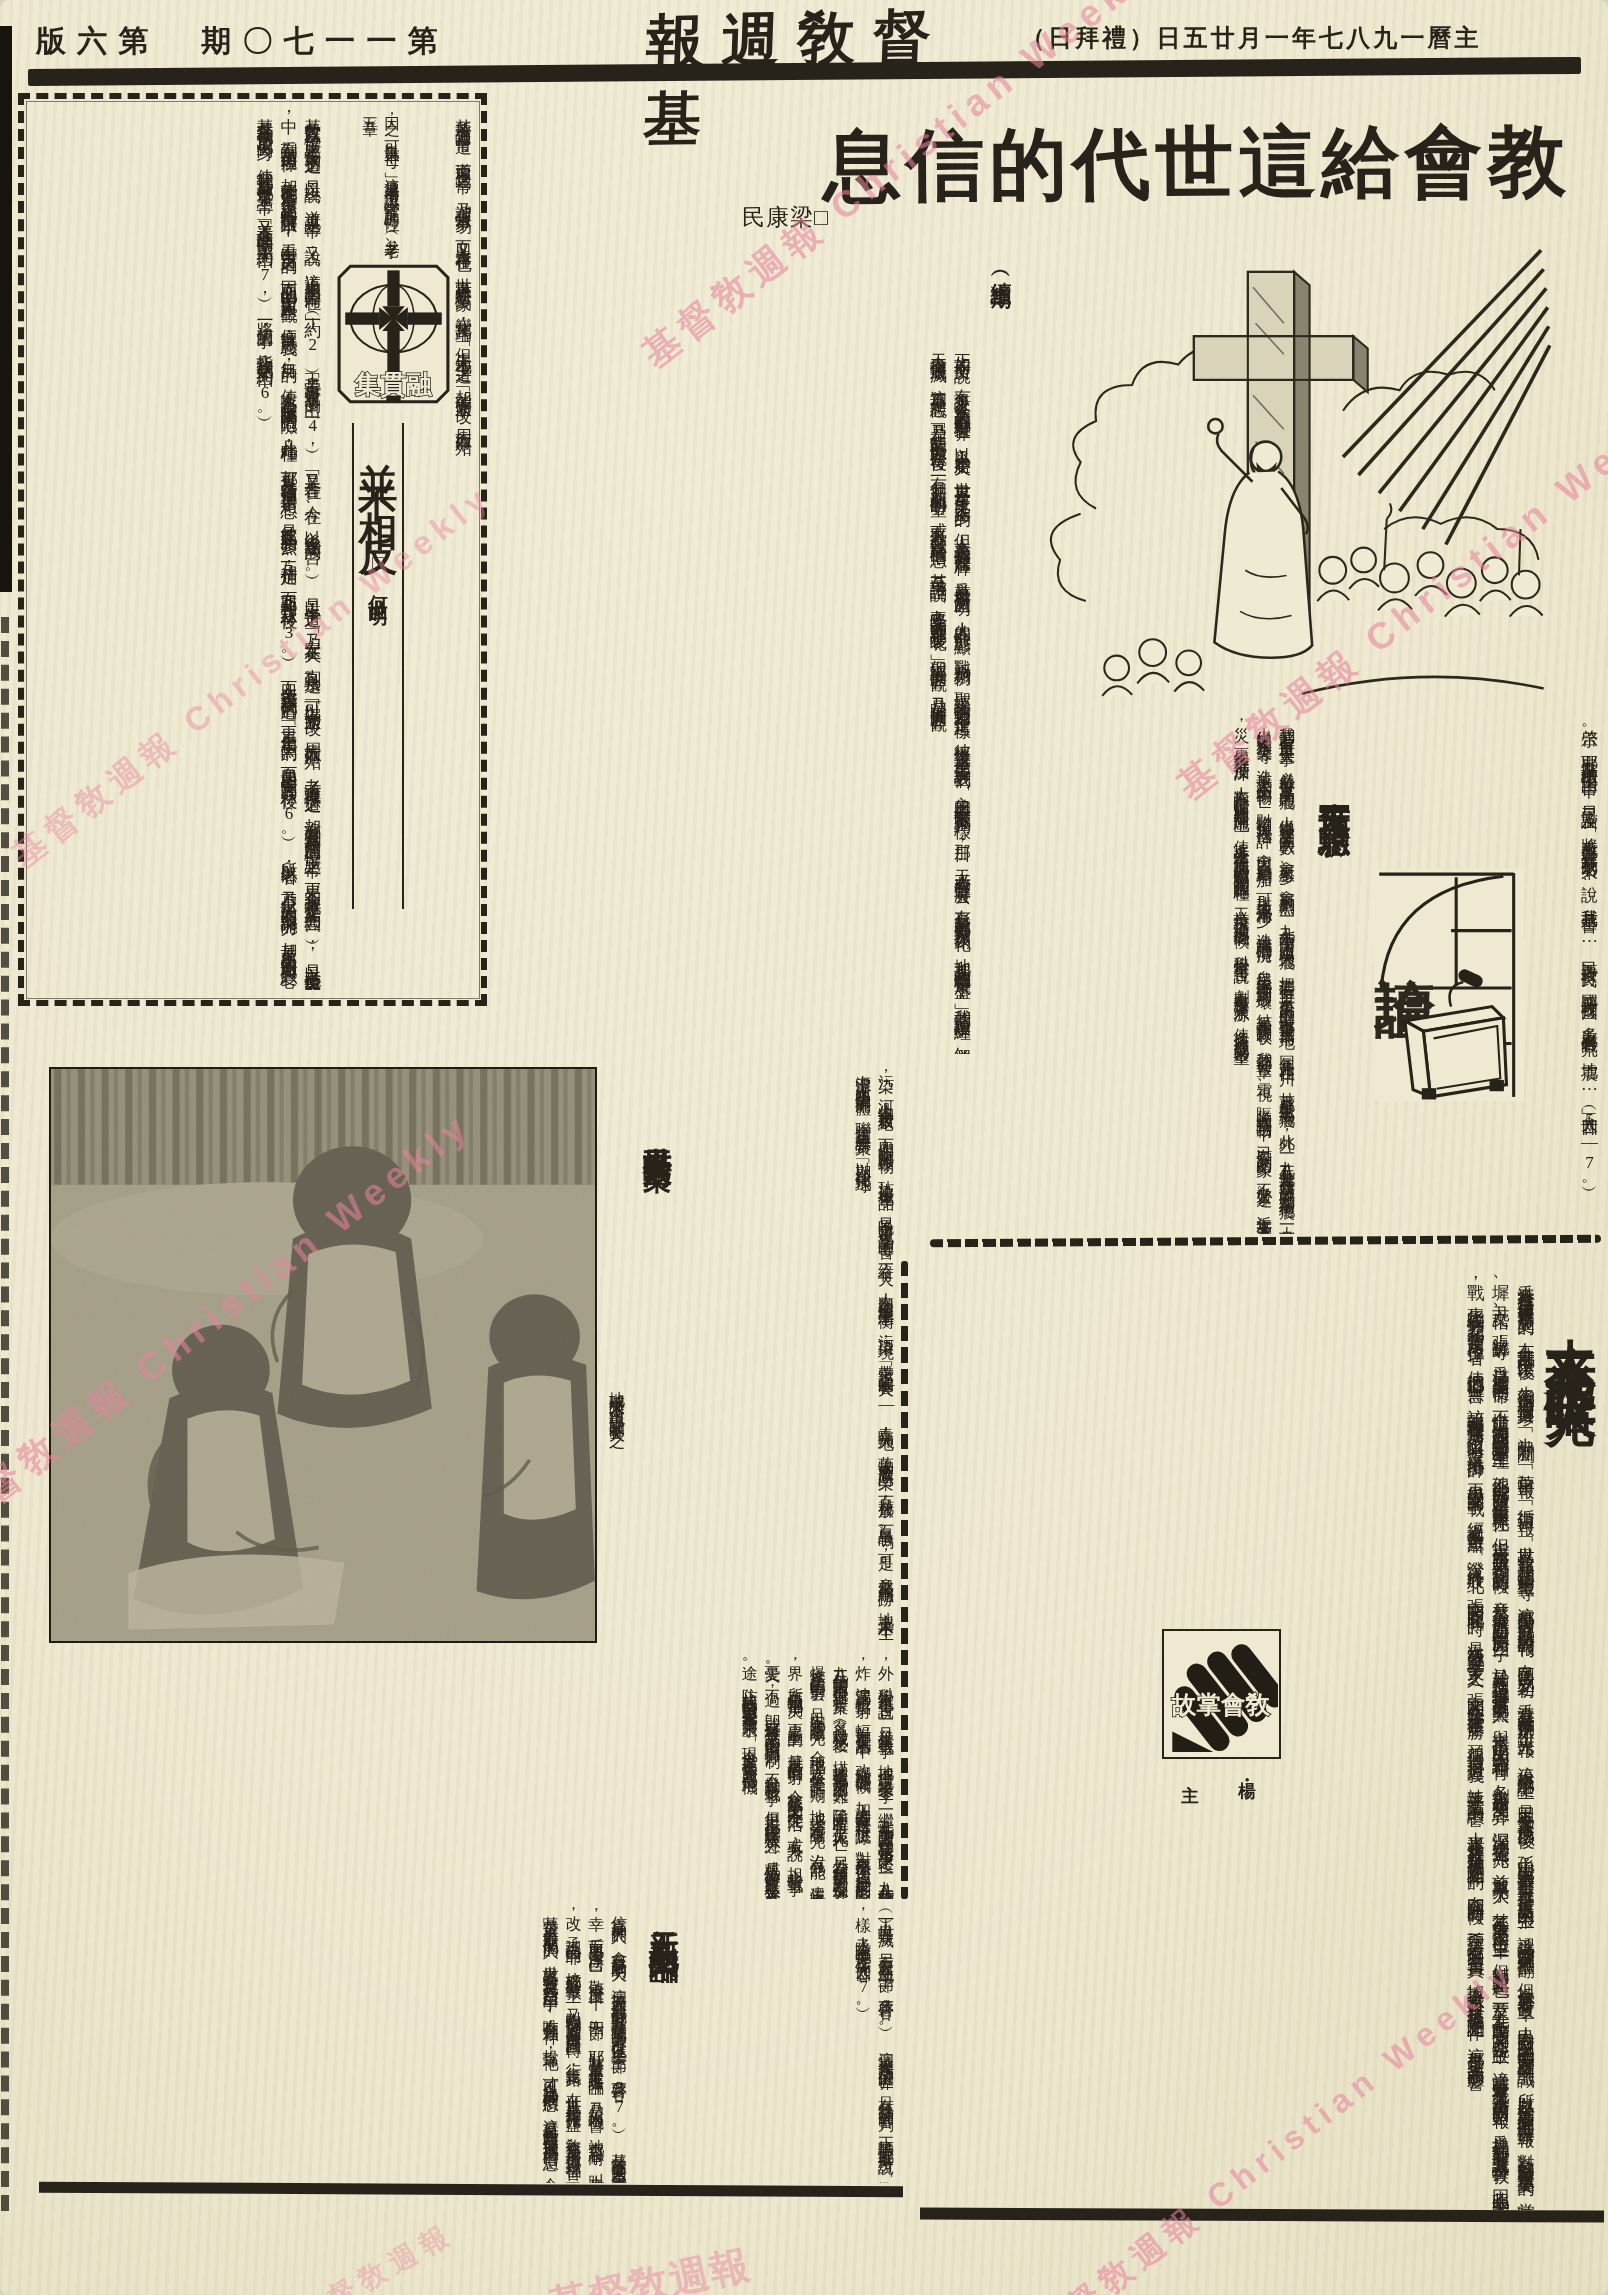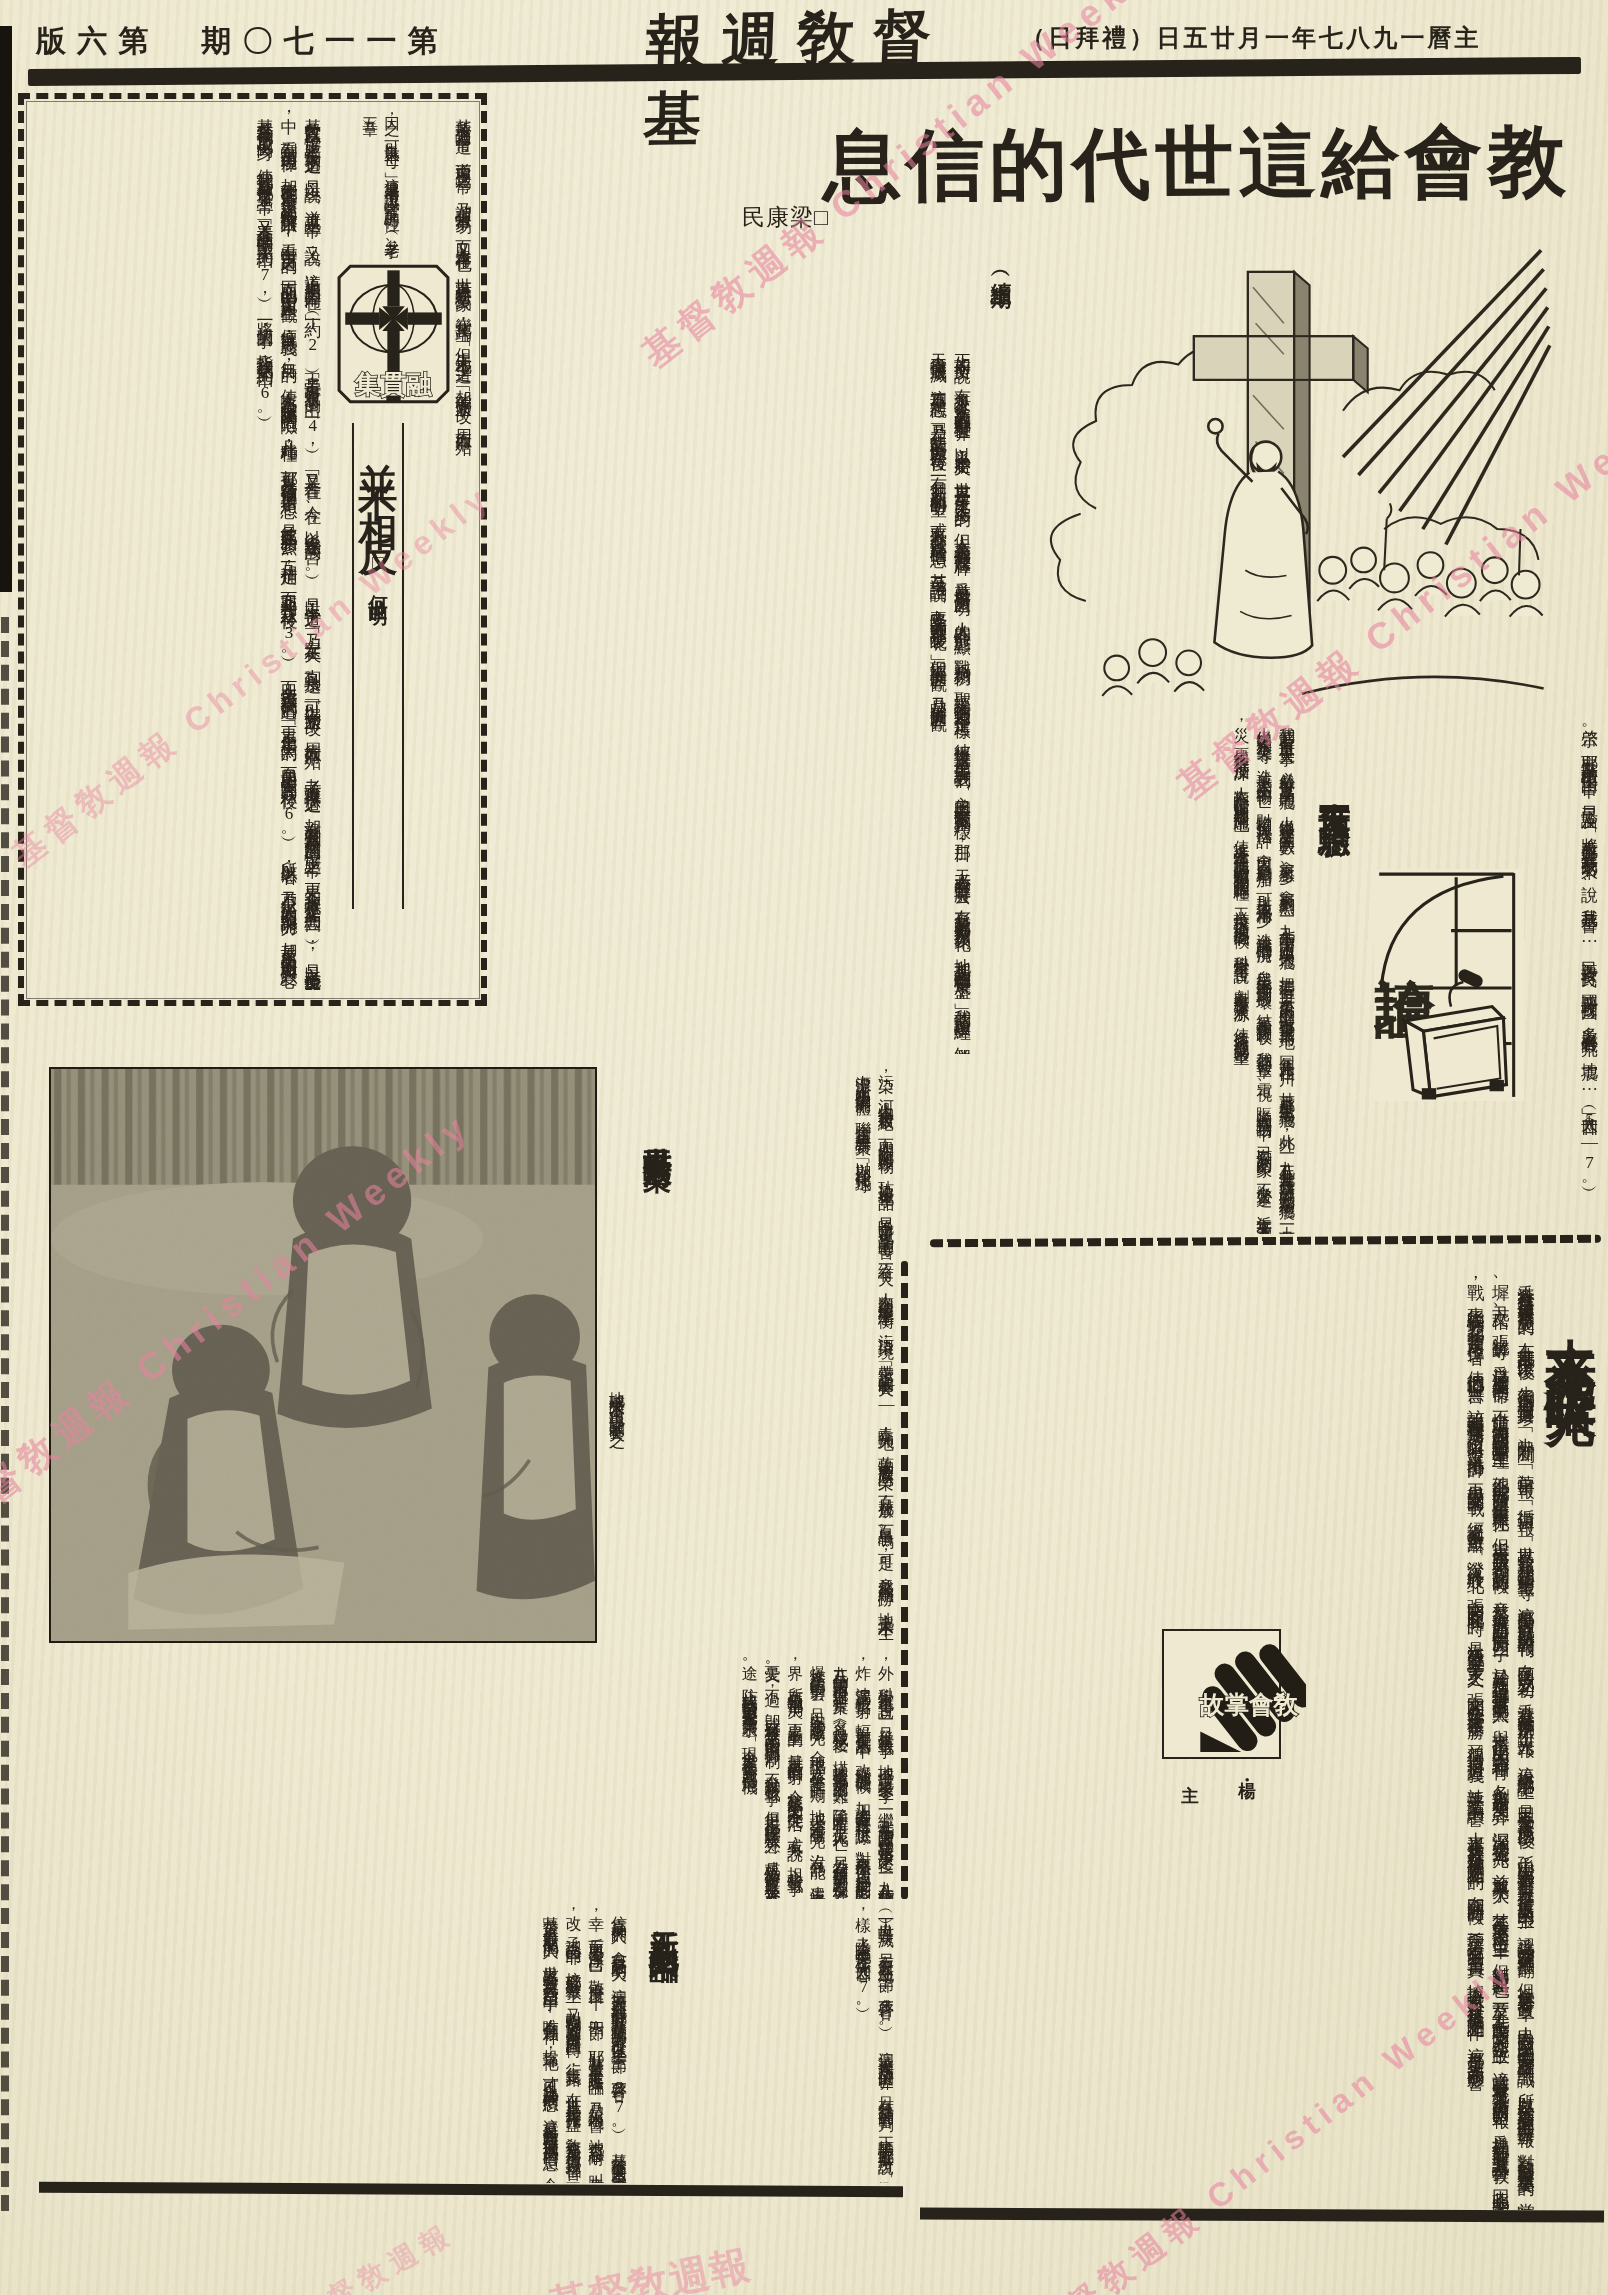--- a/index.html
+++ b/index.html
@@ -8,20 +8,21 @@
   }
   *{margin:0;padding:0;box-sizing:border-box;}
   html,body{background:#d8d3bd;}
   #page{
     position:relative; width:1608px; height:2295px; overflow:hidden;
     background:
       repeating-linear-gradient(93deg, rgba(120,110,70,.05) 0 3.6px, rgba(0,0,0,0) 3.6px 9.8px),
       radial-gradient(ellipse at 40% 20%, #f1ecd6 0%, var(--paper) 55%, #e6e0c4 100%);
     font-family:"Liberation Serif","DejaVu Serif",serif;
     color:var(--ink);
+    border-radius:9px;
   }
   .abs{ position:absolute; }
   .tcol{
     writing-mode:vertical-rl; text-orientation:upright; overflow:hidden;
     font-size:16px; line-height:1.42; letter-spacing:2.6px; color:var(--ink);
     text-align:justify;
   }
   .htitle{ font-weight:bold; white-space:nowrap; }
   .strip{ border-left:2.6px solid var(--ink); border-right:2.6px solid var(--ink);
           display:flex; flex-direction:column; align-items:center; }
@@ -251,21 +252,21 @@
   <div class="tcol abs" style="left:41px;top:1653px;width:856px;height:246px;">外，科學家也警吿說，一旦發生核子戰爭，地球會出現「核子冬季」。繼一九七九年美國三哩島核電站事故之後，一九八六年蘇聯核電站發生爆炸，洩漏了核子輻射。輻射塵在大氣層中，改變地球的氣候。加上許多國家進行核子試爆，對大自然平衡造成一定程度的影响。一九八三年美國電視播出一套片集，名爲《核戰之後》，描述核子戰爭帶來的災難，除了即時有十一億人死亡，另外有相等數目的人受傷之外，核爆炸產生的輻射雲，足以完全遮蔽陽光，全地球陷入「核子冬季」時期，地球上完全沒有陽光、沒有熱能，生還者將陷入灰暗世界，所有植物都消失，更嚴重的，就是高度的輻射，令核戰餘生的人不能久活。或有人說，担心核子戰爭，只是杞人憂天。不過，卽或擁有核子武器的國家極力抑制，不發動核子戰爭，但是也不能排除核子意外，或是恐怖份子奪取核子武器作爲敲搾勒索用途。防止核武器擴散專家尼云泰爾表示：「現今世界在很多方面都已危機</div>
   <div class="tcol abs" style="left:689px;top:1903px;width:208px;height:280px;">（丁）世界毀滅，另有新天新地（十三節。參啓廿一1）。這個被人類污染的世界，只有等待神的審判。正應驗了主耶穌所說：「挪亞日子怎樣，人子降臨也要怎樣」（太廿四37）。</div>
   <div class="abs vtitle" style="left:634px;top:1905px;width:50px;height:242px;font-size:30px;letter-spacing:4.1px;">新天新地的來臨</div>
   <div class="tcol abs" style="left:41px;top:1903px;width:589px;height:280px;">信靠眞神的人，會有美好的明天。這個新天新地只有蒙耶穌基督救贖的人才可以住進去（十三節。參啓廿一27）。基督徒不要因爲有了這應許而暗自慶幸，反而更要潔淨自己，敬虔度日（十一、十四節）。耶穌基督並不是延遲降臨，乃是給人機會。祂寬容忍耐，叫未信的人趕快悔改，承認自己的罪，接受耶穌做救主。又叫軟弱倒退的基督徒早日回轉，行走義路，在世上爲基督作光作鹽。敎會要加倍努力傳揚福音，因爲「假基督」正努力爭取屬他的人。世界將會毀滅在人類自己手中，唯有仰賴神，投靠祂，才可以免去神的憤怒。這就是敎會向這個世代應傳的信息。（全文完）</div>
 
   <div class="abs rule" style="left:39px;top:2184px;width:864px;height:11.3px;transform:rotate(.3deg);"></div>
 
   <div class="abs vtitle" style="left:1542px;top:1296px;width:63px;height:566px;font-size:52px;letter-spacing:7.2px;">大光不光・破暗大光</div>
   <div class="tcol abs" style="left:926px;top:1270px;width:612px;height:940px;font-size:17.5px;line-height:1.44;">香港敎會信徒辦報是很有歷史的，在十九世紀中葉以後，先後創辦過「遐邇貫珍」、「中外新聞」、「華字日報」、「循環日報」、「世界公益報」和「德華朔望報」等，這都是民國成立以前所辦的報刊。在民國成立之初，香港基督徒亦創辦了一份「大光報」。這份報紙的誕生，是因爲辛亥革命成功以後，孫中山先生經過香港召集一班基督徒所提出來的主張，認爲滿淸帝制雖然推翻，但社會必需要有改革，人民對國家民主的體制要有正確的認識，所以基督徒本着聖經的眞理去辦報，對社會的影響是很重要的。當時參加者有區鳳墀、尹文楷、張祝齡等，爲滿足這重要的使命，不惜延聘上海通問報的編輯陳春生主理，他不能成行因而改聘梁集生南來充任。但當大光報出版第一份創刊號的時候，竟然登上袁世凱所題「明德新民」四字，於是才知道這位編輯是袁世凱的黨人，與支持孫中山先生的言論相背，各創辦人始知受了愚弄，深深感到大光無光，前途其光不大了。其後不久亦更換了兩位主筆，但銷路並無起色。及至一九一七年改聘張文開（亦鏡）主政，適當時香港有孔敎人士所辦的國是報，爲提倡孔敎而著文詆譭基督敎。因此張文開在大光闢欄展開筆戰，先後駁倒「菱花」和「餐霞」兩位作者，使他們啞口無言。該報繼而在廣州邀請一位名叫「澄父」來港掛帥，再與張文開爭戰，經過多番激辯，「澄父」終於敗北，張文開因此名噪一時。是次筆戰歷經三十多天之久，張文開的生花妙筆大獲全勝，並得個「鐵肩担道義，辣手著文章」的讚譽。大光報是本於基督精神從事新聞工作的，在開辦的時候，希望請一位有名的主筆負責。據說今日有不少敎會信徒從事新聞工作，這都是受了大光報的影響。</div>
 
-  <div class="abs logoBox" style="left:1162px;top:1629px;width:119px;height:130px;border:2.6px solid var(--ink);padding-left:28px;">
+  <div class="abs logoBox" style="left:1162px;top:1629px;width:119px;height:130px;border:2.6px solid var(--ink);">
     <svg width="114" height="124" viewBox="0 0 222 242">
       <g transform="rotate(-38 111 100)" fill="#221e16">
         <rect x="18" y="58" width="40" height="150" rx="20"></rect>
         <rect x="64" y="38" width="40" height="170" rx="20"></rect>
         <rect x="110" y="44" width="40" height="164" rx="20"></rect>
         <rect x="156" y="62" width="40" height="146" rx="20"></rect>
       </g>
       <polygon points="16,196 96,236 16,236" fill="#221e16"></polygon>
       <text x="111" y="160" font-size="48" font-weight="bold" text-anchor="middle" fill="#eee9d0" stroke="#221e16" stroke-width="3" paint-order="stroke">故掌會敎</text>
     </svg>

